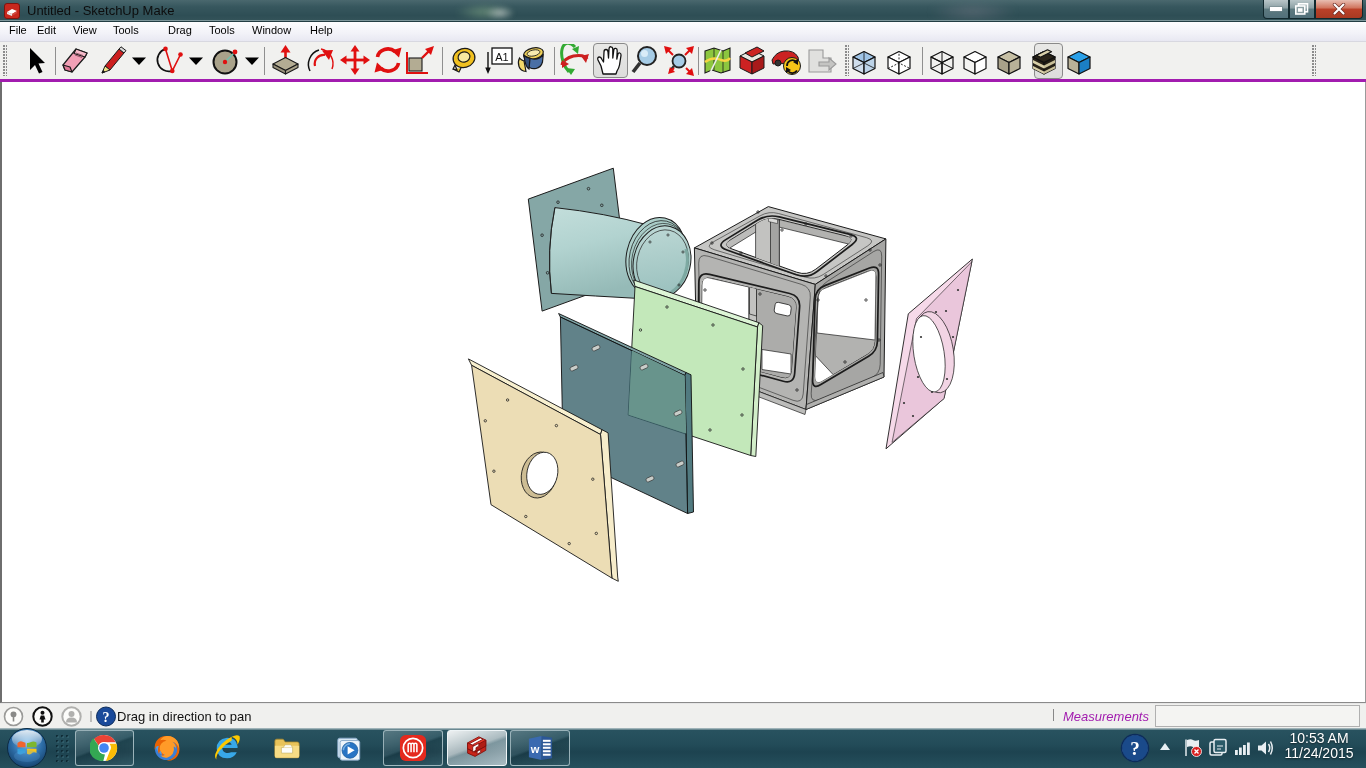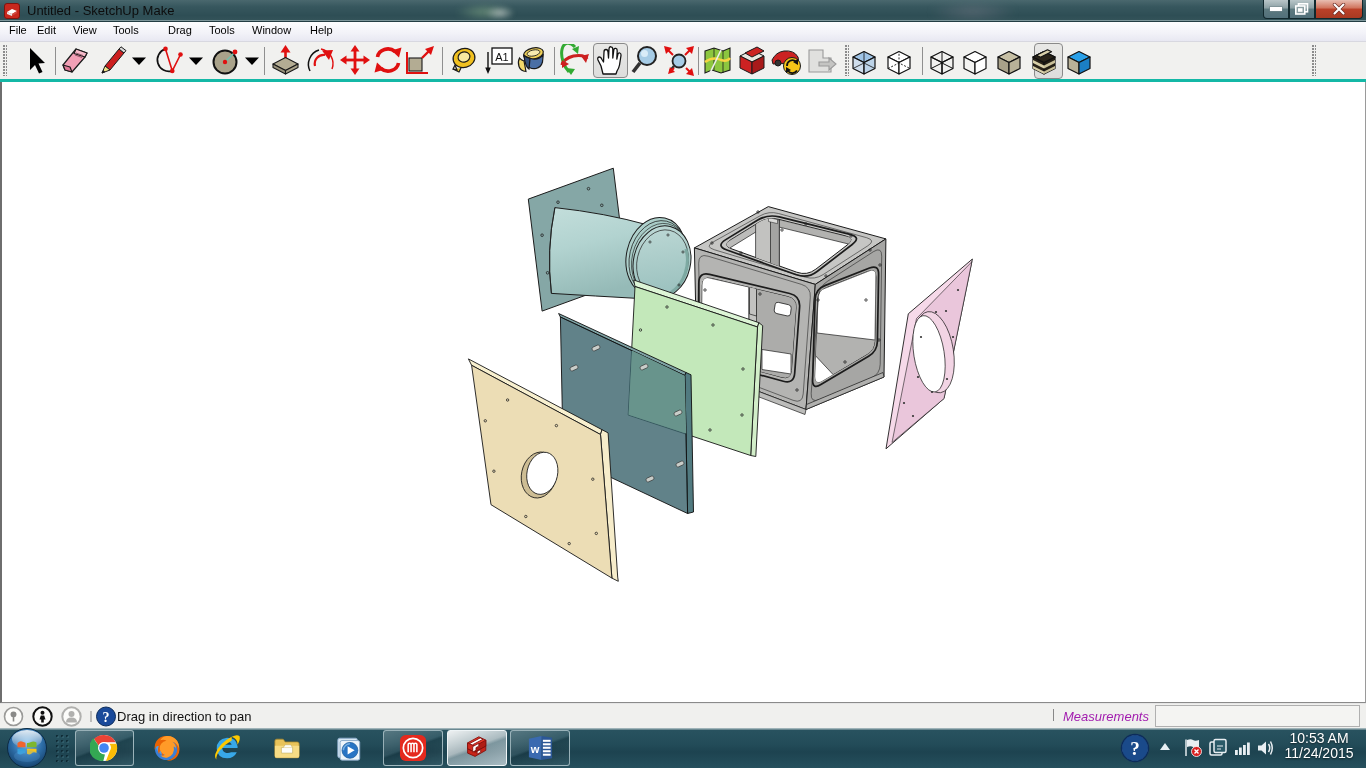--- a/index.html
+++ b/index.html
@@ -20,21 +20,21 @@
   background:linear-gradient(180deg,#b9c6c9 0%,#8ca0a4 45%,#5d7a80 50%,#52707a 100%);}
 .winbtn.first{border-radius:0 0 0 4px;}
 .winbtn.close{width:48px;border-radius:0 0 4px 0;background:linear-gradient(180deg,#e8beb2 0%,#d0735c 45%,#bb4129 50%,#a83a22 100%);}
 .winbtn svg{position:absolute;left:50%;top:50%;transform:translate(-50%,-50%);}
 
 #menubar { position:absolute; left:0; top:22px; width:1366px; height:20px;
   background:linear-gradient(180deg,#fdfdfe 0%,#f2f2f8 60%,#e8e8f2 100%); border-bottom:1px solid #d8d8e0; }
 #menubar span{position:absolute;top:2px;font-size:11px;color:#000;}
 
 #toolbar { position:absolute; left:0; top:42px; width:1366px; height:40px;
-  background:#f1f1ef; border-bottom:3px solid #14b8a6; }
+  background:#f1f1ef; border-bottom:3px solid #a21caf; }
 #toolbar .grip{position:absolute;left:3px;top:3px;width:4px;height:31px;
  background-image:radial-gradient(circle at 1px 1px,#8c8c8c 0.9px,transparent 1.1px);background-size:3px 3px;}
 .ticon{position:absolute;top:4px;}
 .tsep{position:absolute;top:5px;width:1px;height:28px;background:#8f8f8f;}
 .pressed{position:absolute;border:1px solid #8a8a8a;border-radius:4px;background:linear-gradient(180deg,#e8e8e6,#dddddc);}
 
 #canvas { position:absolute; left:0; top:82px; width:1366px; height:621px; background:#fff;
   border-left:2px solid #6e6e6e; border-right:1px solid #9a9a9a; border-bottom:1px solid #8a8a8a;}
 
 #statusbar { position:absolute; left:0; top:703px; width:1366px; height:25px; background:#f0f0ee; border-top:1px solid #e5e5e5;}

